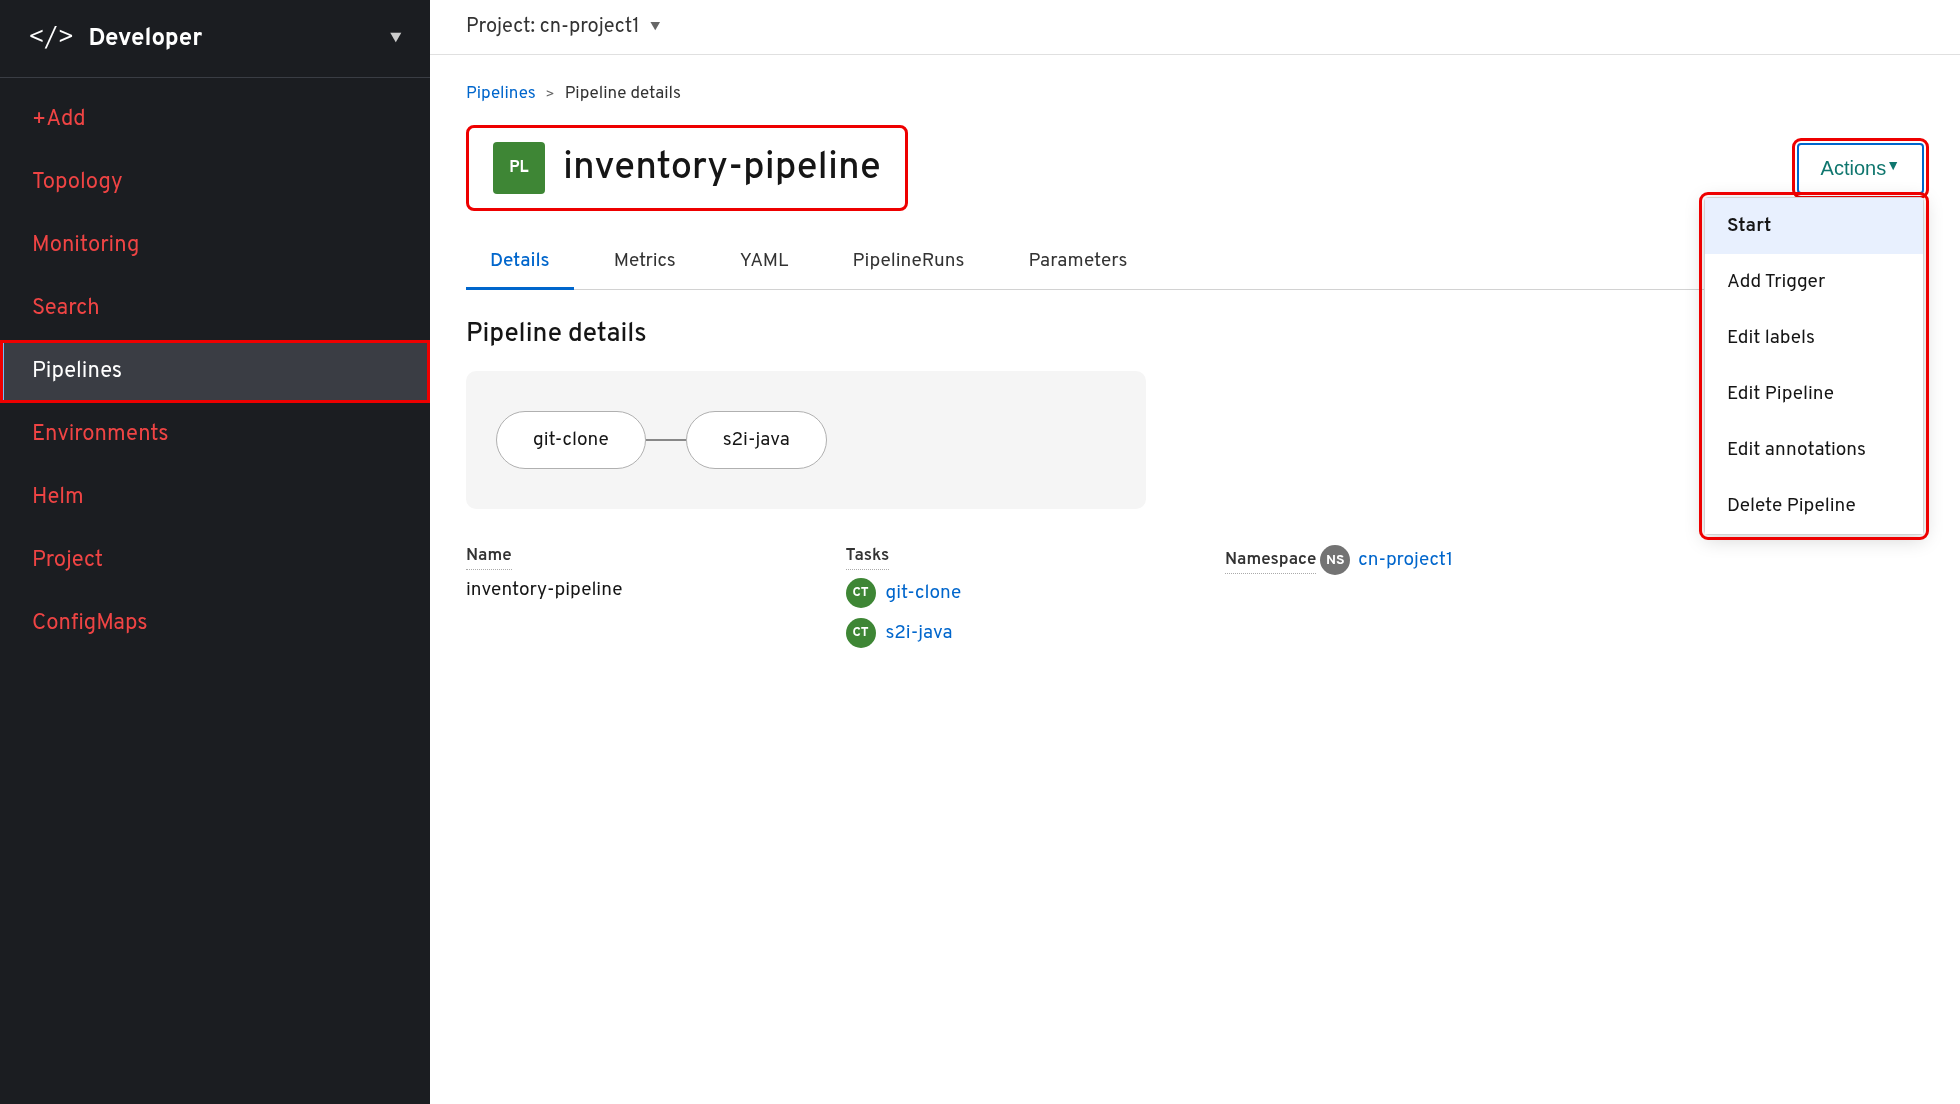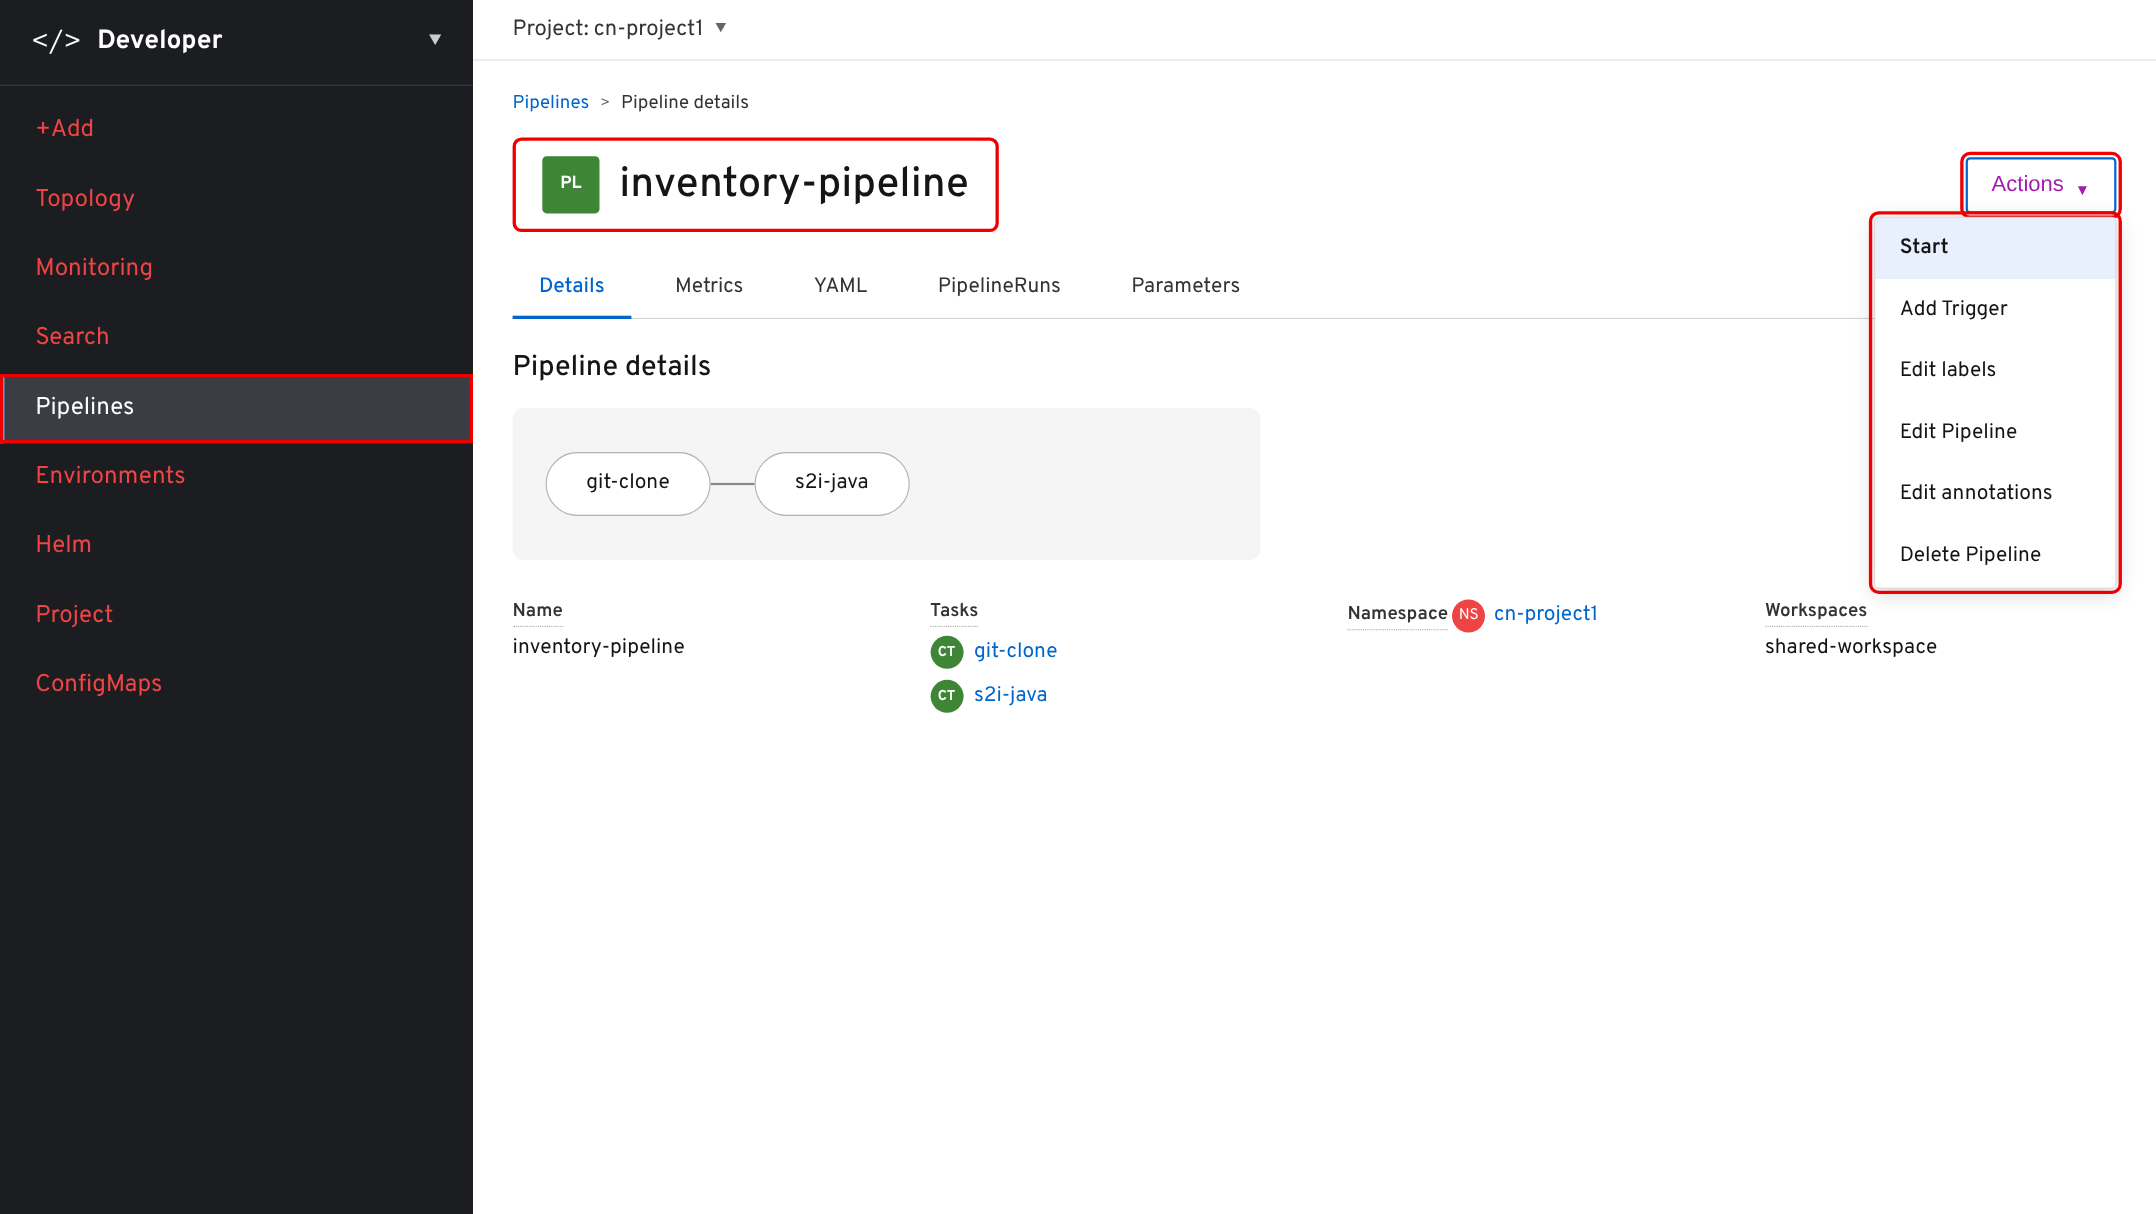--- a/index.html
+++ b/index.html
@@ -149,27 +149,27 @@
       font-weight: 500;
       color: #151515;
     }
 
     
     .actions-area {
       position: relative;
     }
     .actions-btn {
       display: flex;
-      align-items: flex-end;
-      gap: 10px;
+      align-items: flex-start;
+      gap: 0;
       border: 2px solid #0066cc;
       border-radius: 4px;
       padding: 12px 22px;
       font-size: 20px;
-      color: #a21caf;
+      color: #0f766e;
       background: #fff;
       cursor: pointer;
       outline: 3px solid #e00;
       outline-offset: 2px;
     }
     .actions-btn .chevron-icon {
       font-size: 14px;
     }
     .actions-dropdown {
       position: absolute;
@@ -274,24 +274,24 @@
     .detail-value.link {
       color: #0066cc;
       cursor: pointer;
     }
     .ns-badge {
       display: inline-flex;
       align-items: center;
       gap: 8px;
     }
     .ns-icon {
-      background: #ef4444;
+      background: #737373;
       color: #fff;
       font-size: 14px;
-      font-weight: 400;
+      font-weight: 700;
       border-radius: 50%;
       width: 30px;
       height: 30px;
       display: flex;
       align-items: center;
       justify-content: center;
     }
     .ct-icon {
       background: #3e8635;
       color: #fff;
@@ -414,19 +414,15 @@
       </div>
 
       <div>
         <div class="detail-label">Namespace</div>
         <div class="ns-badge">
           <div class="ns-icon">NS</div>
           <span class="detail-value link">cn-project1</span>
         </div>
       </div>
 
-      <div>
-        <div class="detail-label">Workspaces</div>
-        <div class="detail-value">shared-workspace</div>
-      </div>
     </div>
   </div>
 </div>
 
 </body></html>

